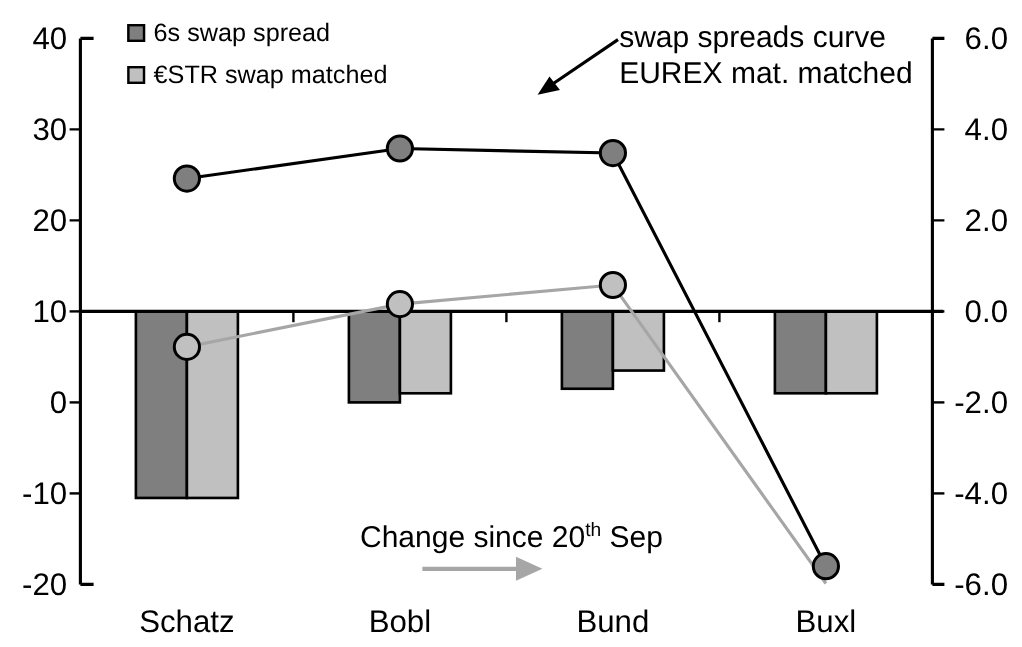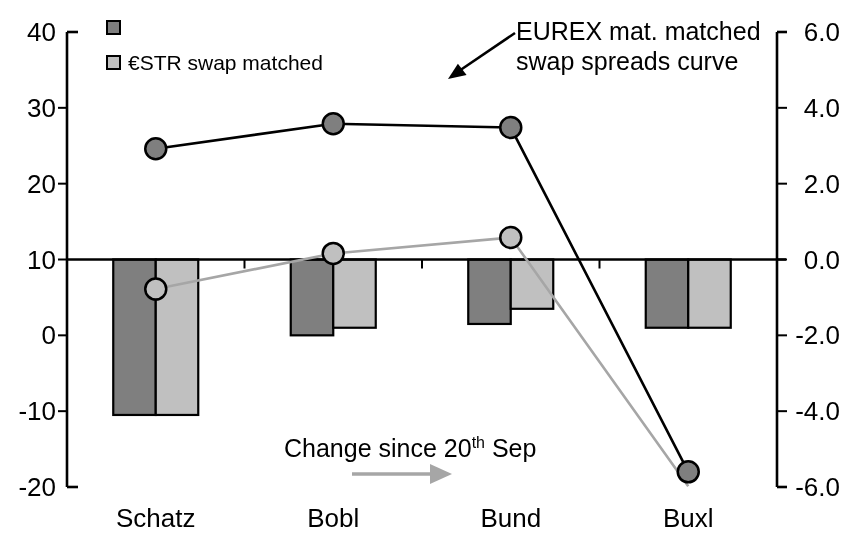--- a/index.html
+++ b/index.html
@@ -1,29 +1,29 @@
 <!DOCTYPE html>
 <html><head>
 <meta charset="utf-8">
 <style>
   html,body{margin:0;padding:0;background:#ffffff;}
   #stage{
     position:relative;width:852px;height:539px;background:#ffffff;overflow:hidden;
-    font-family:"Liberation Sans", sans-serif;color:#000;
+    font-family:"Liberation Sans", sans-serif;color:#000;border-radius:19px;
   }
   #chart-svg{position:absolute;left:0;top:0;}
   .legend{position:absolute;left:106px;top:10px;}
   .legend-row{display:flex;align-items:center;height:35px;}
   .swatch{width:15px;height:15px;border:2px solid #000;box-sizing:border-box;margin-right:7px;flex:0 0 auto;}
   .legend-label{font-size:21px;line-height:21px;white-space:nowrap;}
   .anno-curve{
     position:absolute;left:516px;top:16px;font-size:25px;line-height:30px;white-space:nowrap;
   }
   .anno-change{
-    position:absolute;left:284px;top:434px;width:240px;text-align:center;
+    position:absolute;left:300px;top:434px;width:240px;text-align:center;
     font-size:25px;line-height:28px;white-space:nowrap;
   }
   .anno-change sup{font-size:16px;line-height:0;}
   svg text{font-family:"Liberation Sans", sans-serif;}
 </style>
 </head>
 <body>
 
 <div id="stage">
 
@@ -85,29 +85,30 @@
       <text x="688.25" y="527" font-size="26" text-anchor="middle" fill="#000">Buxl</text>
       <line x1="515" y1="33" x2="459" y2="71" stroke="#000" stroke-width="2.6"></line>
       <polygon points="448,79 457.9,63.8 466.6,75.1" fill="#000"></polygon>
       <line x1="352" y1="474" x2="431" y2="474" stroke="#a6a6a6" stroke-width="3.5"></line>
       <polygon points="430,464 452,474 430,484" fill="#a6a6a6"></polygon>
     </svg>
 
   <div class="legend">
     <div class="legend-row">
       <span class="swatch" style="background: rgb(127, 127, 127);"></span>
+      <span class="legend-label">6s swap spread</span>
     </div>
     <div class="legend-row">
       <span class="swatch" style="background: rgb(192, 192, 192);"></span>
       <span class="legend-label">€STR swap matched</span>
     </div>
   </div>
 
   <div class="anno-curve">
+    <div>swap spreads curve</div>
     <div>EUREX mat. matched</div>
-    <div>swap spreads curve</div>
   </div>
 
   <div class="anno-change">
     <span>Change since 20</span><sup>th</sup><span> Sep</span>
   </div>
 
 </div>
 
 </body></html>

